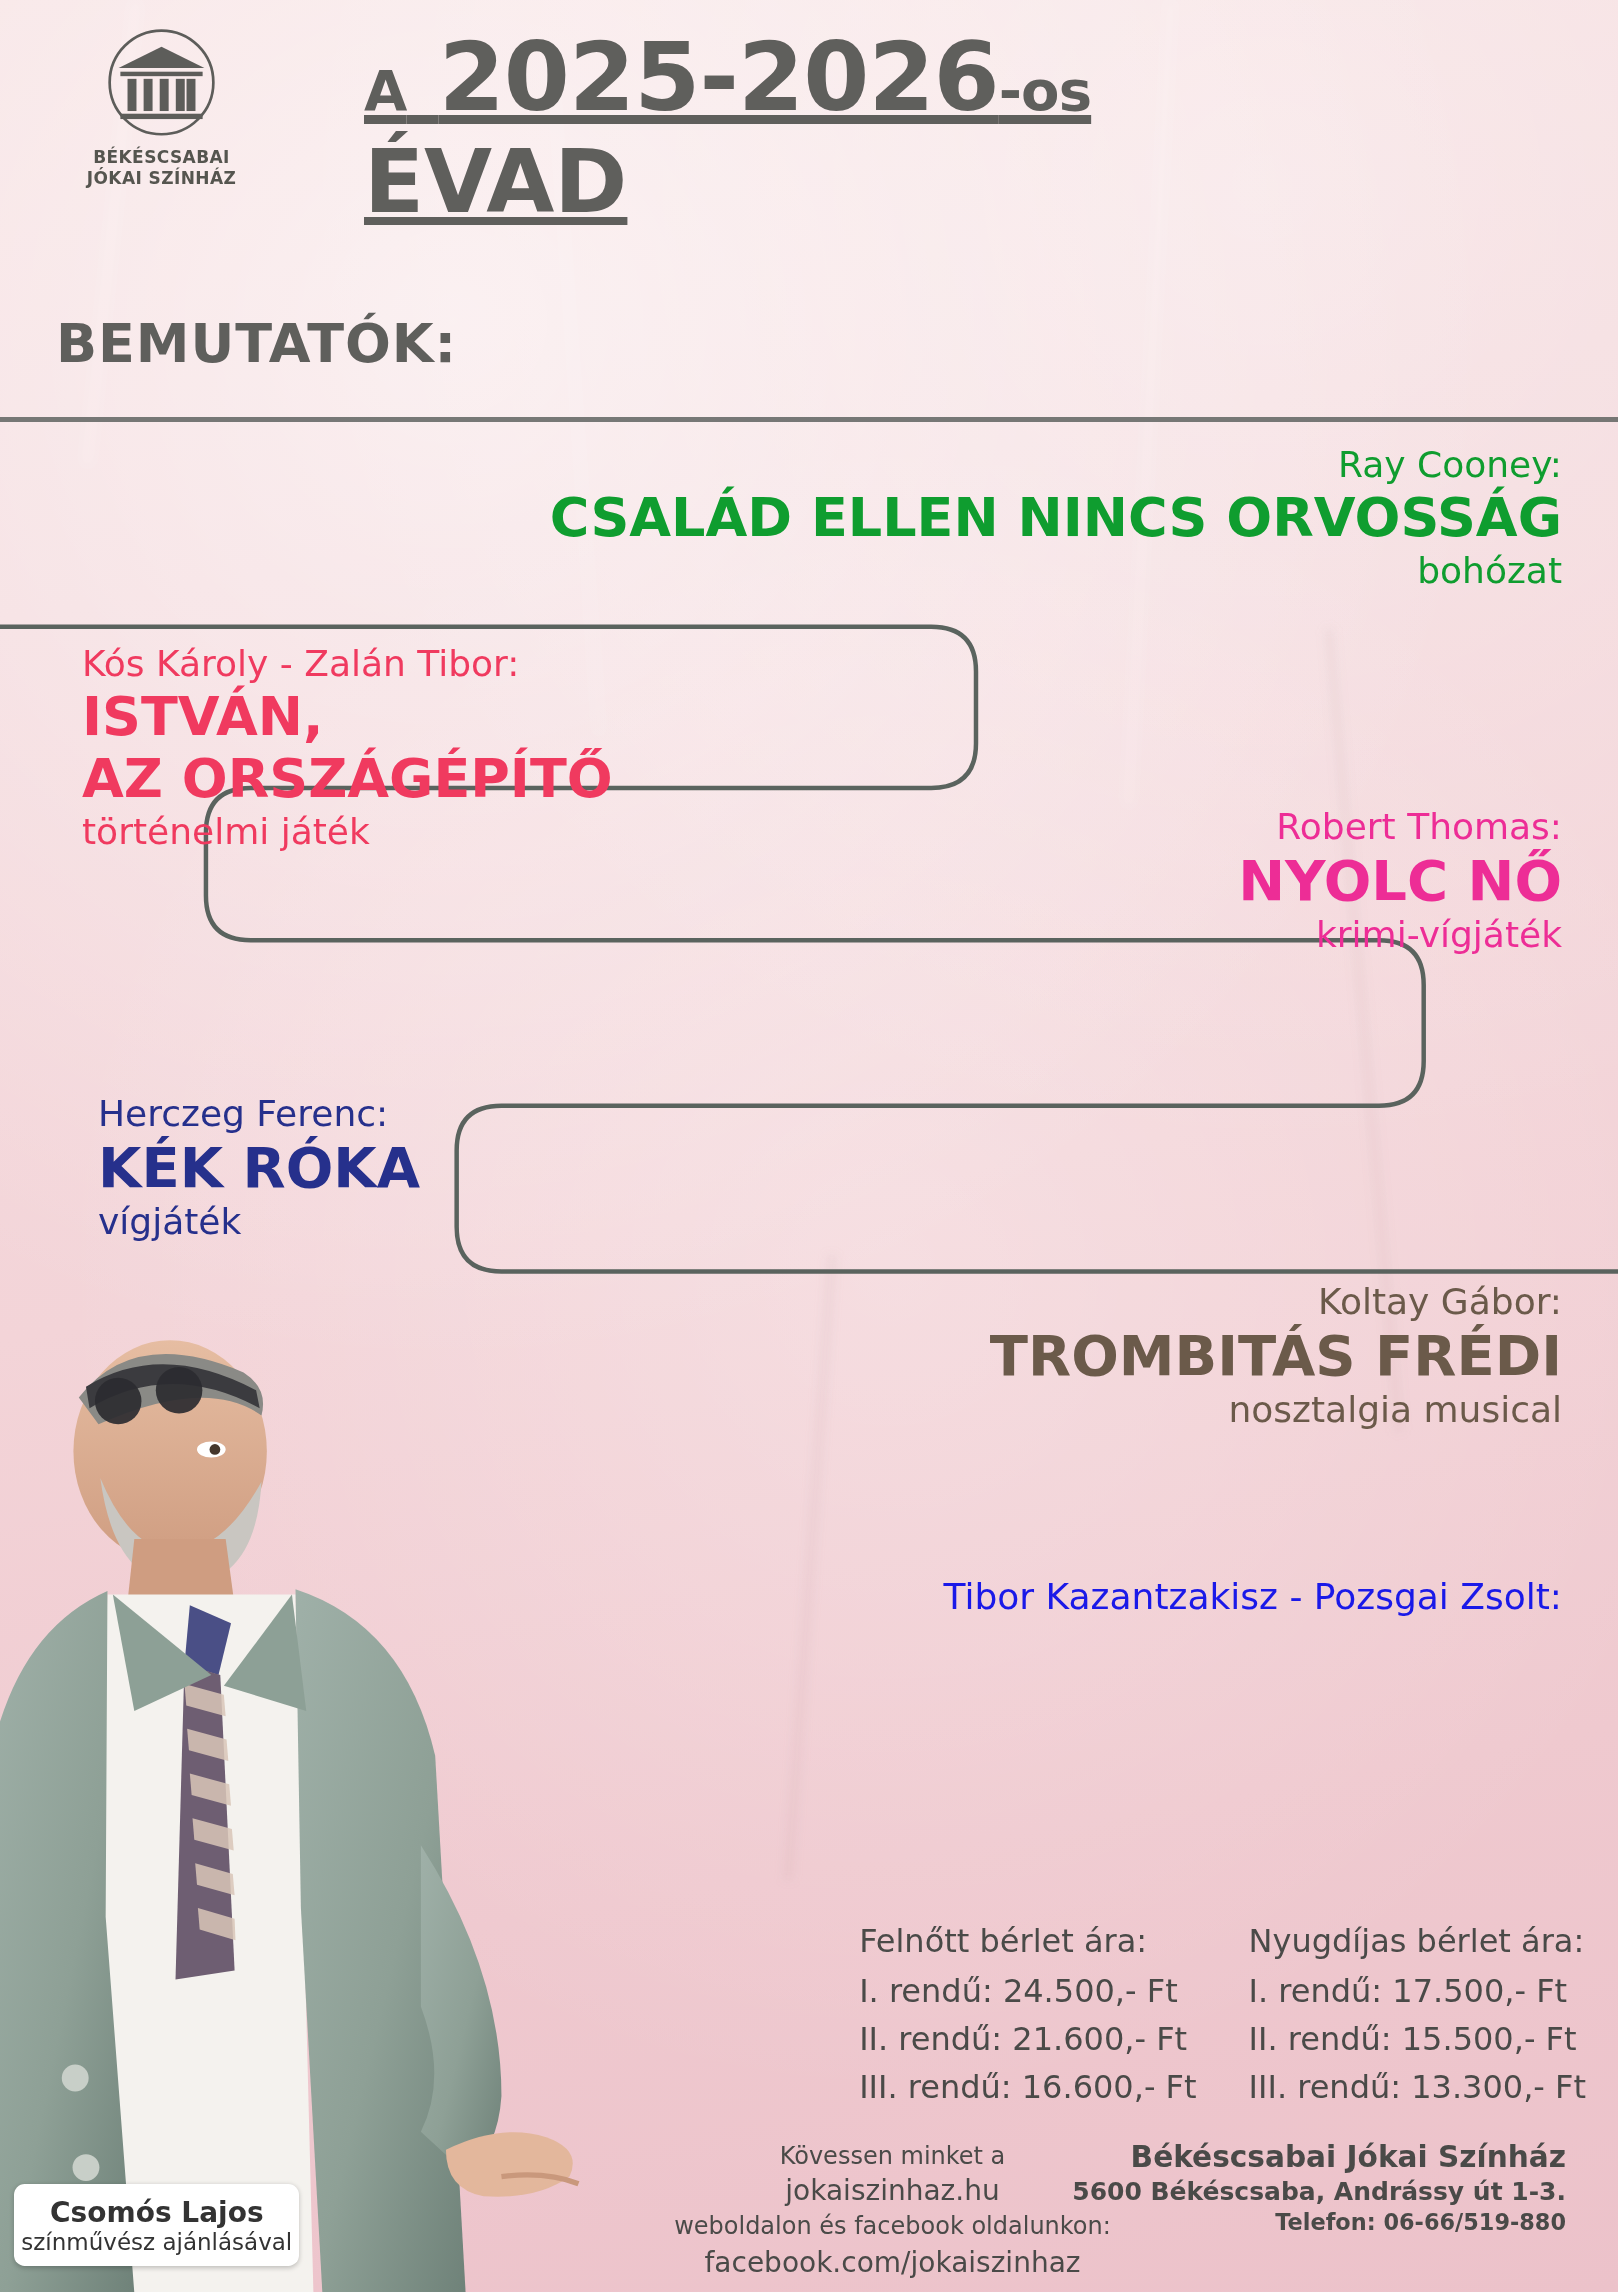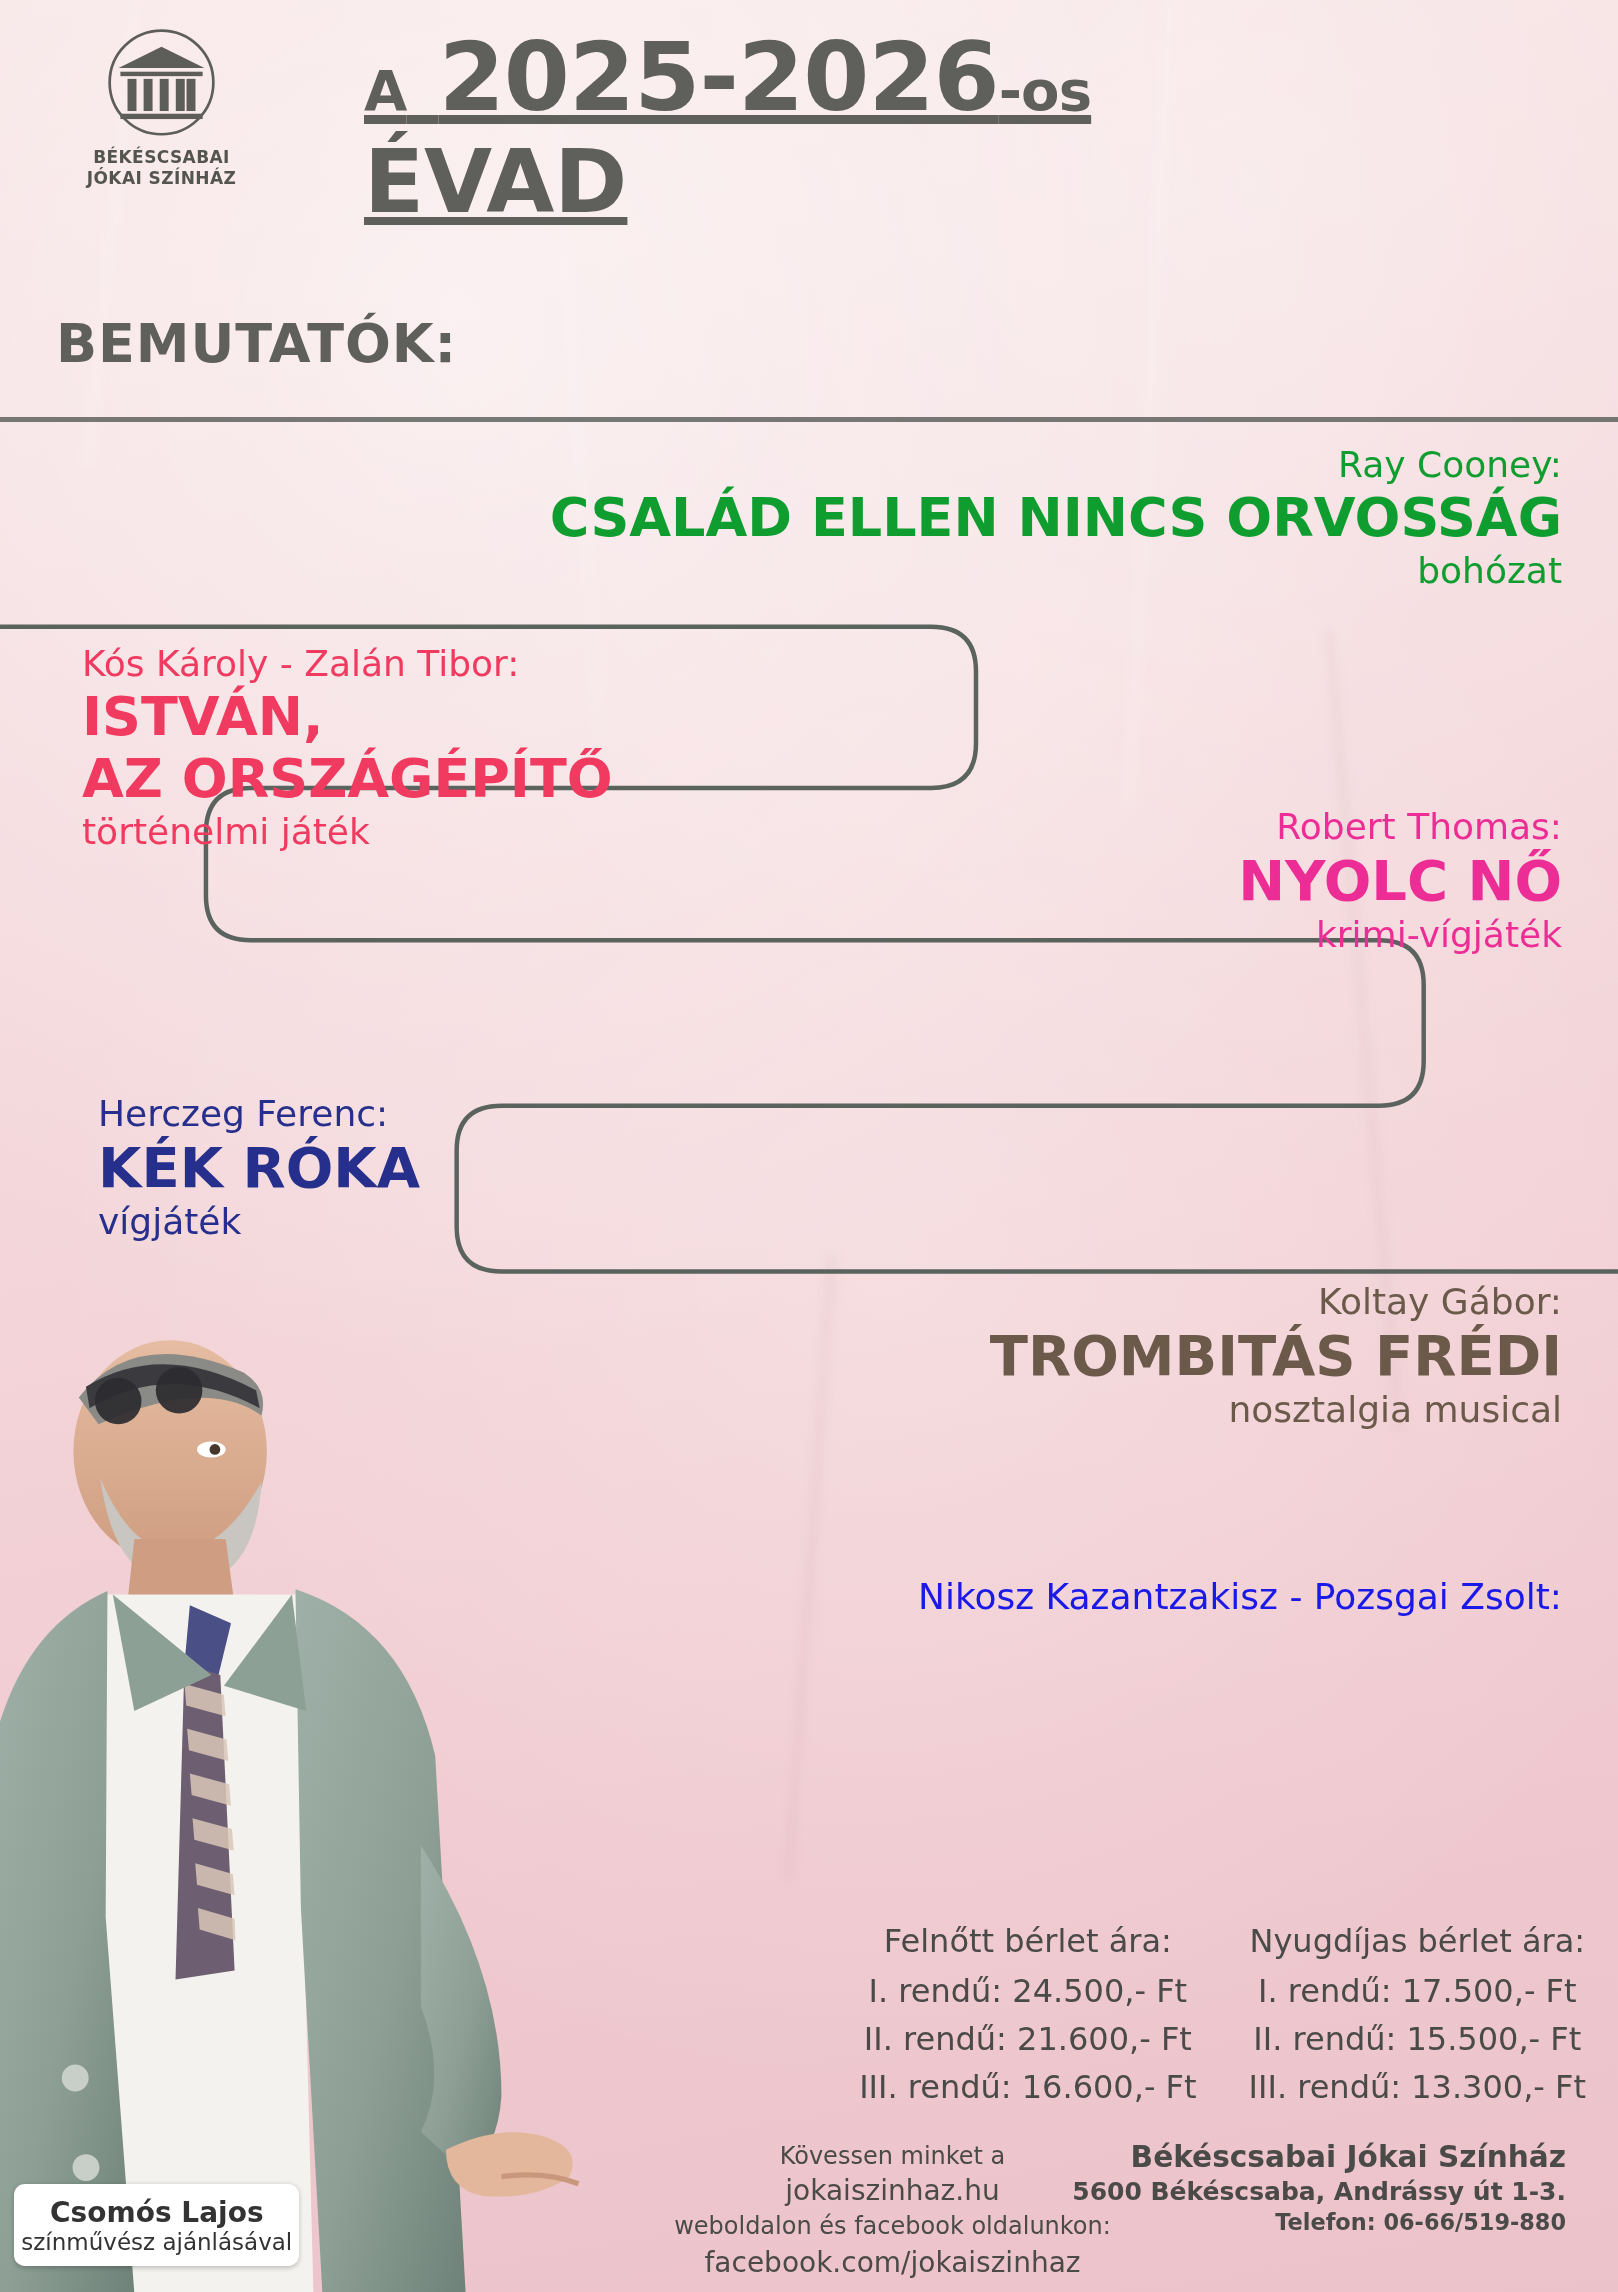--- a/index.html
+++ b/index.html
@@ -73,21 +73,21 @@
   #show5{right:56px;top:1281px;}
   #show5 .title{font-size:56px;}
   #show6{right:56px;top:1576px;}
   #show6 .title{font-size:56px;}
 
   
   .actor{position:absolute;left:0;bottom:0;width:591px;height:1003px;}
 
   
   .prices{position:absolute;left:681px;top:1917px;width:905px;display:flex;gap:52px;justify-content:flex-end;}
-  .pricecol{color:#4a4a48;font-size:32px;line-height:1.5;text-align:center;}
+  .pricecol{color:#4a4a48;font-size:32px;line-height:1.5;text-align:left;}
   .pricecol .ptitle{margin-bottom:1.8px;}
 
   
   .footL{position:absolute;left:673px;top:2140px;width:439px;text-align:center;color:#4a4a48;}
   .footL .f1{font-size:24px;line-height:1.35;}
   .footL .f2{font-size:28px;margin-top:3px;}
   .footL .big{font-size:28px;}
   .footR{position:absolute;right:52px;top:2140px;text-align:right;color:#4a4a48;font-weight:bold;}
   .footR .r1{font-size:29.6px;}
   .footR .r2{font-size:25px;line-height:1.4;}
@@ -170,21 +170,21 @@
     <div class="genre">vígjáték</div>
   </div>
 
   <div class="show right" id="show5" style="color:#6b5a4a">
     <div class="author">Koltay Gábor:</div>
     <div class="title">TROMBITÁS FRÉDI</div>
     <div class="genre">nosztalgia musical</div>
   </div>
 
   <div class="show right" id="show6" style="color:#1a19e8">
-    <div class="author">Nikosz Kazantzakisz - Pozsgai Zsolt:</div>
+    <div class="author">Tibor Kazantzakisz - Pozsgai Zsolt:</div>
   </div>
 
   <svg class="actor" viewBox="0 0 660 1120">
     <defs>
       <linearGradient id="coat" x1="0" y1="0" x2="1" y2="1">
         <stop offset="0%" stop-color="#9fb0a8"></stop>
         <stop offset="55%" stop-color="#8ea096"></stop>
         <stop offset="100%" stop-color="#6f8279"></stop>
       </linearGradient>
       <linearGradient id="skin" x1="0" y1="0" x2="0" y2="1">

